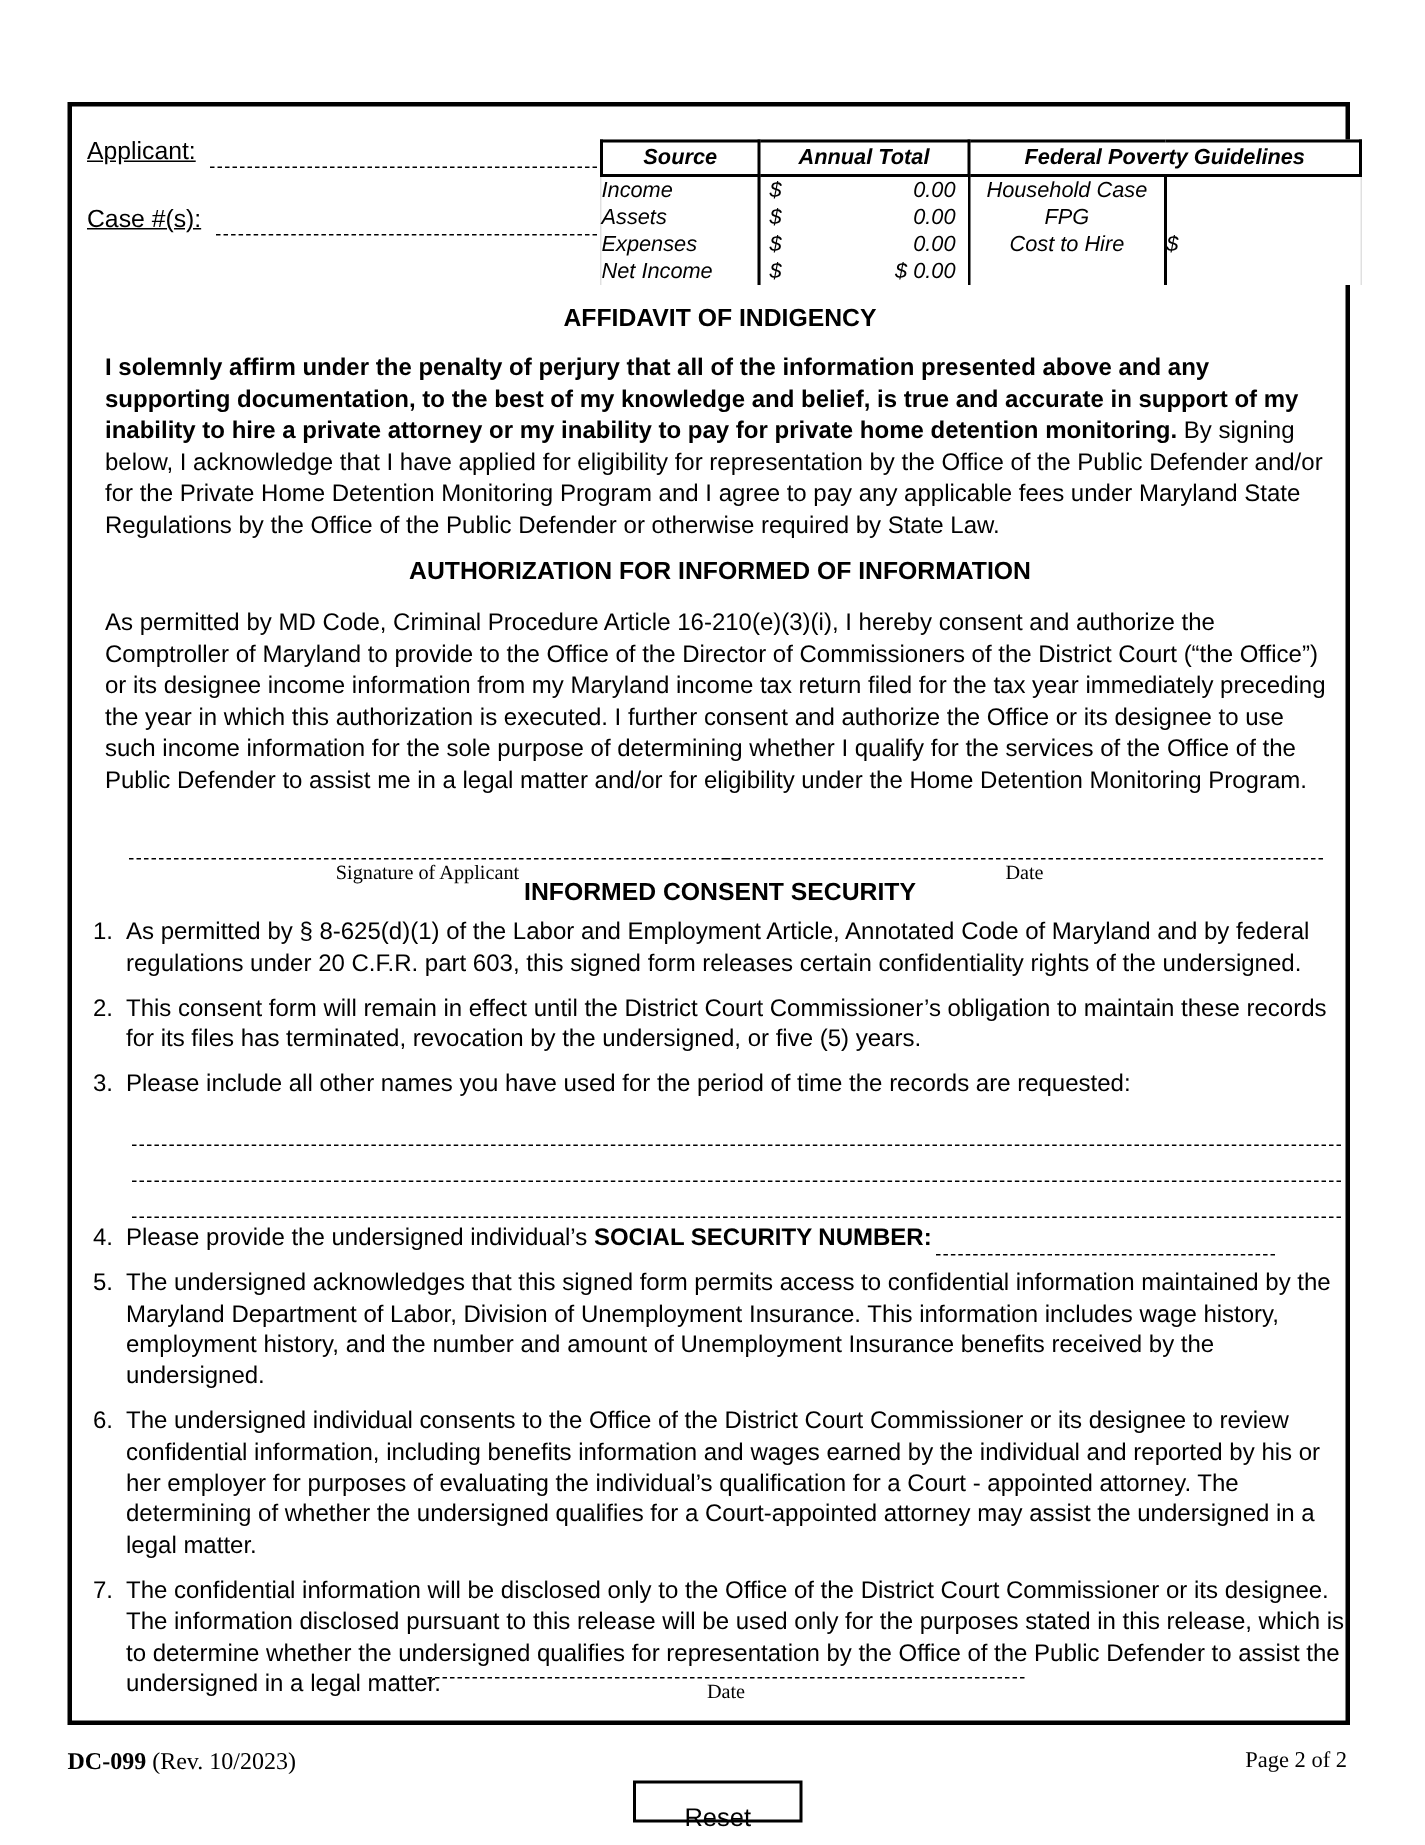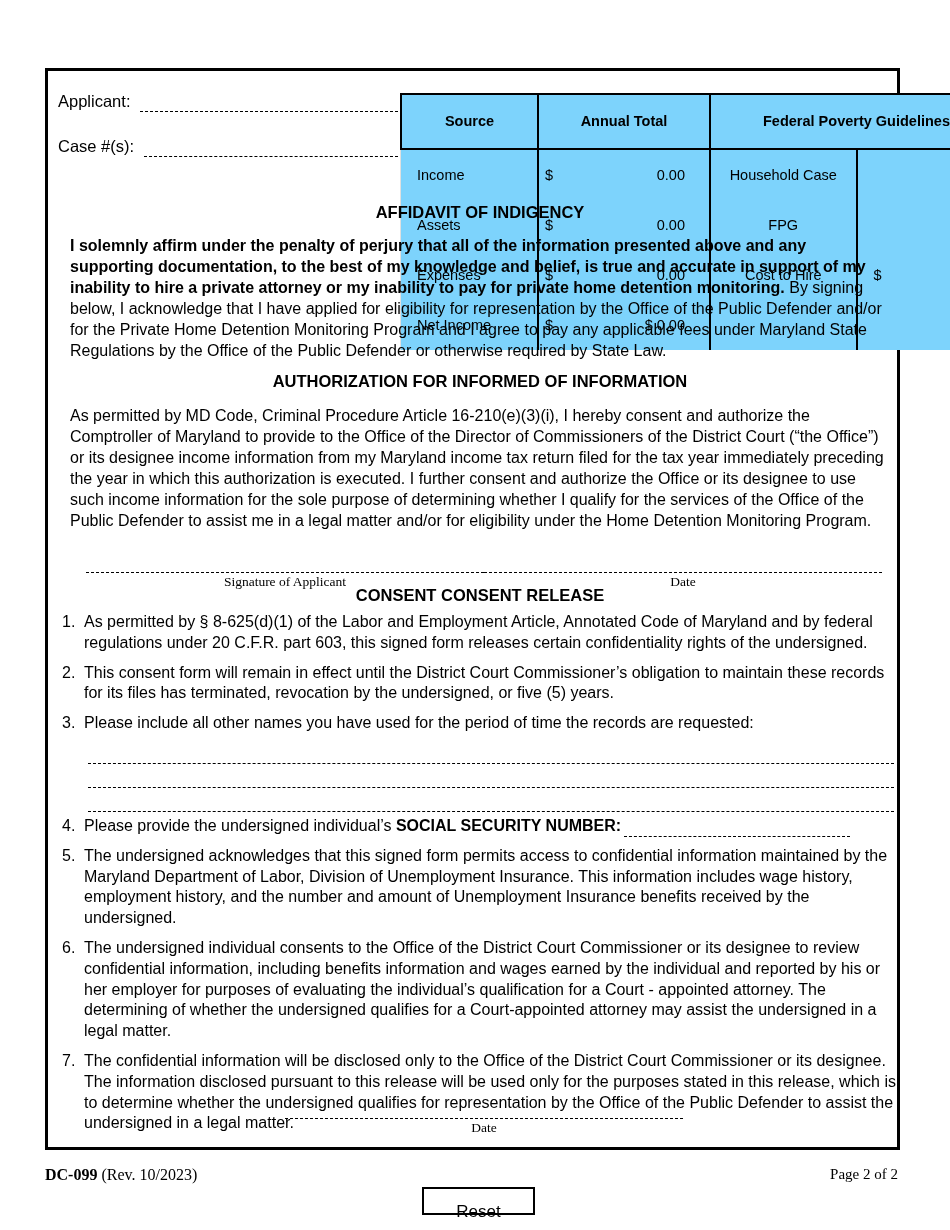--- a/index.html
+++ b/index.html
@@ -32,20 +32,21 @@
     left: 58px;
     top: 82px;
     width: 842px;
     height: 110px;
   }
   .applicant-block {
     position: absolute;
     left: 0;
     top: 0;
     width: 340px;
+    text-decoration: underline;
   }
   .field-row {
     display: flex;
     align-items: flex-end;
     height: 30px;
     font-size: 16.5px;
   }
   .field-row.second { margin-top: 15px; }
   .field-label {
     white-space: nowrap;
@@ -64,22 +65,23 @@
     left: 342px;
     top: 11px;
     width: 500px;
     border-collapse: collapse;
     font-size: 14.5px;
     background: #e0e0e0;
     table-layout: fixed;
   }
   .fin-table th, .fin-table td {
     border: 2px solid #000;
-    padding: 16px;
-    background: #7dd3fc;
+    padding: 0;
+    background: #ffffff;
+    font-style: italic;
   }
   .fin-table th {
     text-align: center;
     font-weight: bold;
     font-size: 14.5px;
     height: 21px;
     line-height: 21px;
   }
   .src-cell {
     padding-left: 6px;
@@ -339,21 +341,21 @@
   <div class="sig-unit sig-left">
     <div class="line"></div>
     <div class="cap">Signature of Applicant</div>
   </div>
   <div class="sig-unit sig-right">
     <div class="line"></div>
     <div class="cap">Date</div>
   </div>
 </div>
 
-<div class="consent-title">CONSENT CONSENT RELEASE</div>
+<div class="consent-title">INFORMED CONSENT SECURITY</div>
 
 <div class="num-list">
 
   <div class="li">
     <span class="n">1.</span>
     <span class="txt">As permitted by § 8-625(d)(1) of the Labor and Employment Article, Annotated Code of Maryland and by federal regulations under 20 C.F.R. part 603, this signed form releases certain confidentiality rights of the undersigned.</span>
   </div>
 
   <div class="li">
     <span class="n">2.</span>

